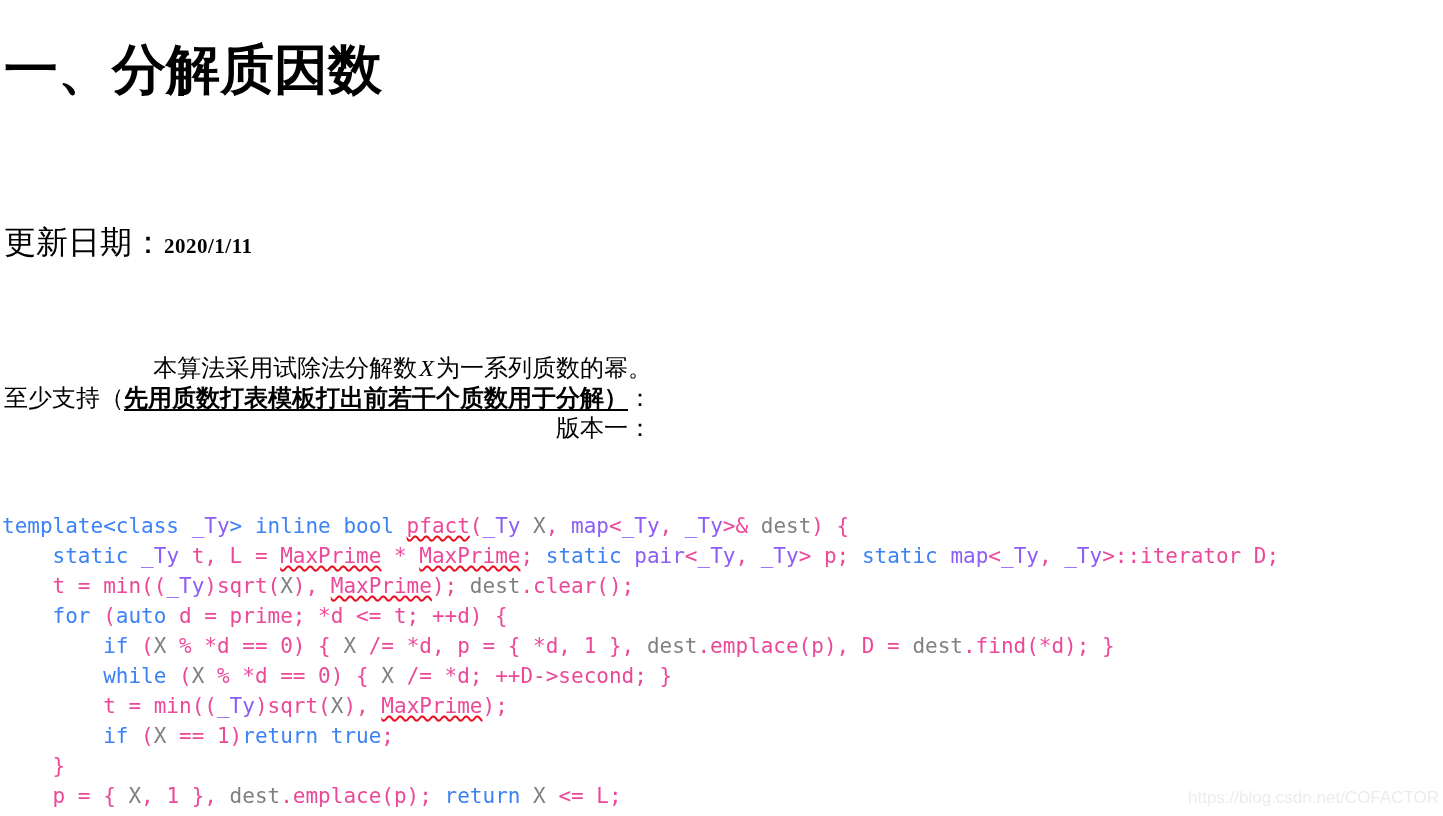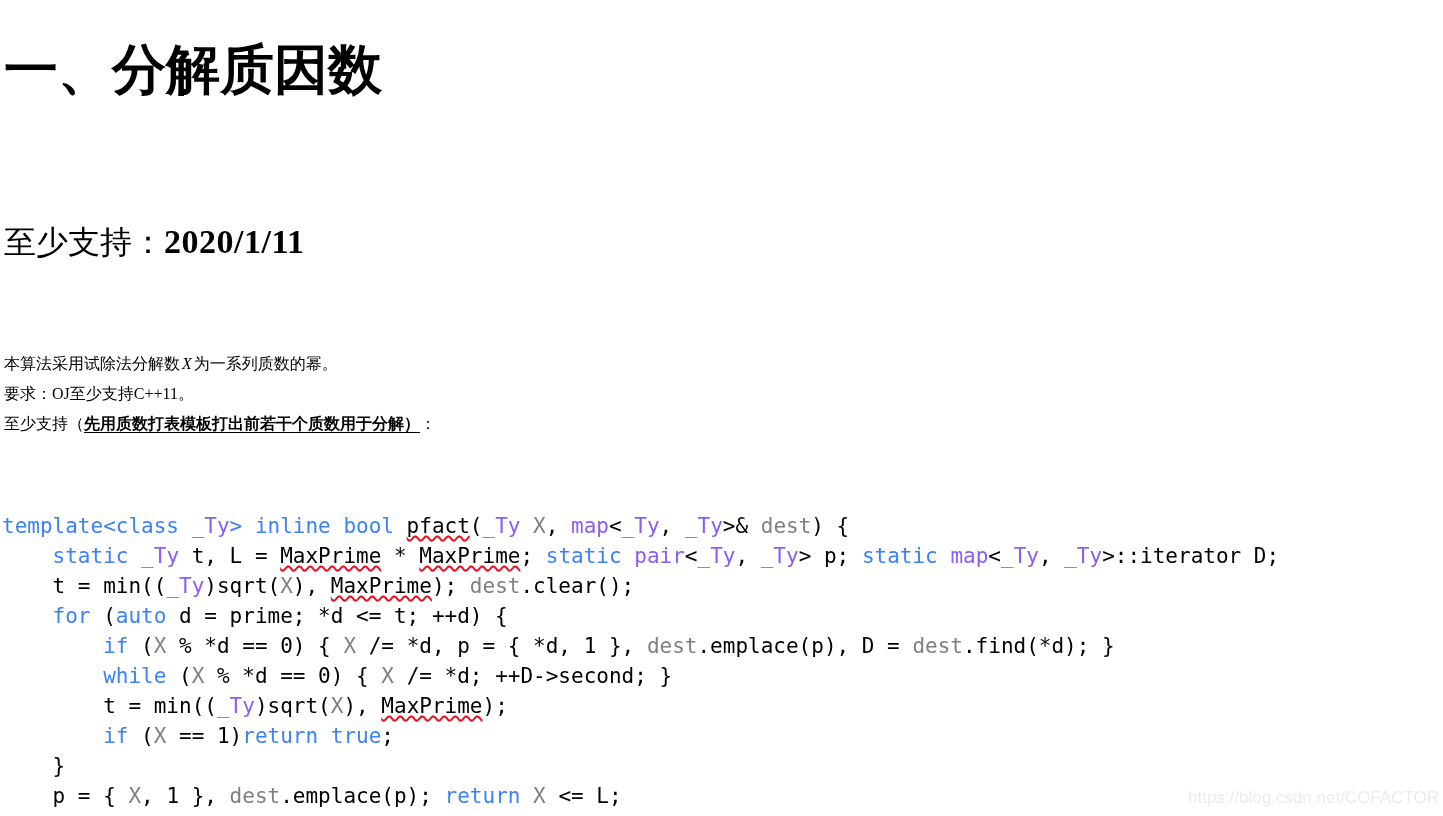--- a/index.html
+++ b/index.html
@@ -37,34 +37,35 @@
     top: 219px;
     font-family: "DejaVu Serif", "Liberation Serif", serif;
     font-size: 32px;
     line-height: 46px;
     color: #000000;
     white-space: nowrap;
   }
   #update-line .date-value {
     font-weight: 700;
     font-family: "Liberation Serif", "DejaVu Serif", serif;
-    font-size: 34px;
+    font-size: 21px;
     letter-spacing: 0.5px;
   }
 
   
   #body-text {
     position: absolute;
     left: 4px;
     top: 349px;
     font-family: "DejaVu Serif", "Liberation Serif", serif;
-    font-size: 16px;
-    line-height: 30px;
+    font-size: 24px;
+    line-height: 38px;
     color: #000000;
     white-space: nowrap;
+    text-align: right;
   }
   #body-text .tline { display: block; height: 30px; }
   #body-text .var-x {
     font-family: "Liberation Serif", "DejaVu Serif", serif;
     font-style: italic;
     padding: 0 2px;
   }
   #body-text .latin {
     font-family: "Liberation Serif", "DejaVu Serif", serif;
   }
@@ -85,21 +86,21 @@
     line-height: 30px;
     color: #000000;
     white-space: pre;
     letter-spacing: 0px;
   }
   #code-block .cline { display: block; height: 30px; }
 
   .kw   { color: #3b82f6; }
   .typ  { color: #8b5cf6; }
   .var  { color: #808080; }
-  .pln  { color: #000000; }
+  .pln  { color: #ec4899; }
   .sq   {
     
     text-decoration: underline wavy #e81123;
     text-decoration-skip-ink: none;
     text-underline-offset: 2px;
   }
 
   
   #watermark {
     position: absolute;
@@ -112,29 +113,29 @@
     white-space: nowrap;
     user-select: none;
   }
 </style>
 </head>
 <body>
 
 <h1 id="doc-title">一、分解质因数</h1>
 
 <div id="update-line">
-  <span>至少支持：</span><span class="date-value">2020/1/11</span>
+  <span>更新日期：</span><span class="date-value">2020/1/11</span>
 </div>
 
 <div id="body-text">
 
   <span class="tline"><span>本算法采用试除法分解数</span><span class="var-x">X</span><span>为一系列质数的幂。</span></span>
 
-  <span class="tline"><span>要求：</span><span class="latin">OJ</span><span>至少支持</span><span class="latin">C++11</span><span>。</span></span>
 
   <span class="tline"><span>至少支持（</span><span class="emphasis">先用质数打表模板打出前若干个质数用于分解）</span><span>：</span></span>
 
+  <span class="tline"><span>版本一：</span></span>
 
 </div>
 
 <pre id="code-block"><span class="cline"><span class="kw">template&lt;class </span><span class="typ">_Ty</span><span class="kw">&gt; </span><span class="kw">inline bool </span><span class="pln sq">pfact</span><span class="pln">(</span><span class="typ">_Ty</span><span class="pln"> </span><span class="var">X</span><span class="pln">, </span><span class="typ">map</span><span class="pln">&lt;</span><span class="typ">_Ty</span><span class="pln">, </span><span class="typ">_Ty</span><span class="pln">&gt;&amp; </span><span class="var">dest</span><span class="pln">) {</span></span><span class="cline"><span>    </span><span class="kw">static </span><span class="typ">_Ty</span><span class="pln"> t, L = </span><span class="pln sq">MaxPrime</span><span class="pln"> * </span><span class="pln sq">MaxPrime</span><span class="pln">; </span><span class="kw">static </span><span class="typ">pair</span><span class="pln">&lt;</span><span class="typ">_Ty</span><span class="pln">, </span><span class="typ">_Ty</span><span class="pln">&gt; p; </span><span class="kw">static </span><span class="typ">map</span><span class="pln">&lt;</span><span class="typ">_Ty</span><span class="pln">, </span><span class="typ">_Ty</span><span class="pln">&gt;::iterator D;</span></span><span class="cline"><span>    </span><span class="pln">t = min((</span><span class="typ">_Ty</span><span class="pln">)sqrt(</span><span class="var">X</span><span class="pln">), </span><span class="pln sq">MaxPrime</span><span class="pln">); </span><span class="var">dest</span><span class="pln">.clear();</span></span><span class="cline"><span>    </span><span class="kw">for </span><span class="pln">(</span><span class="kw">auto</span><span class="pln"> d = prime; *d &lt;= t; ++d) {</span></span><span class="cline"><span>        </span><span class="kw">if </span><span class="pln">(</span><span class="var">X</span><span class="pln"> % *d == 0) { </span><span class="var">X</span><span class="pln"> /= *d, p = { *d, 1 }, </span><span class="var">dest</span><span class="pln">.emplace(p), D = </span><span class="var">dest</span><span class="pln">.find(*d); }</span></span><span class="cline"><span>        </span><span class="kw">while </span><span class="pln">(</span><span class="var">X</span><span class="pln"> % *d == 0) { </span><span class="var">X</span><span class="pln"> /= *d; ++D-&gt;second; }</span></span><span class="cline"><span>        </span><span class="pln">t = min((</span><span class="typ">_Ty</span><span class="pln">)sqrt(</span><span class="var">X</span><span class="pln">), </span><span class="pln sq">MaxPrime</span><span class="pln">);</span></span><span class="cline"><span>        </span><span class="kw">if </span><span class="pln">(</span><span class="var">X</span><span class="pln"> == 1)</span><span class="kw">return true</span><span class="pln">;</span></span><span class="cline"><span>    </span><span class="pln">}</span></span><span class="cline"><span>    </span><span class="pln">p = { </span><span class="var">X</span><span class="pln">, 1 }, </span><span class="var">dest</span><span class="pln">.emplace(p); </span><span class="kw">return </span><span class="var">X</span><span class="pln"> &lt;= L;</span></span><span class="cline"><span class="pln">}</span></span></pre>
 
 <div id="watermark">https://blog.csdn.net/COFACTOR</div>
 
 </body></html>

